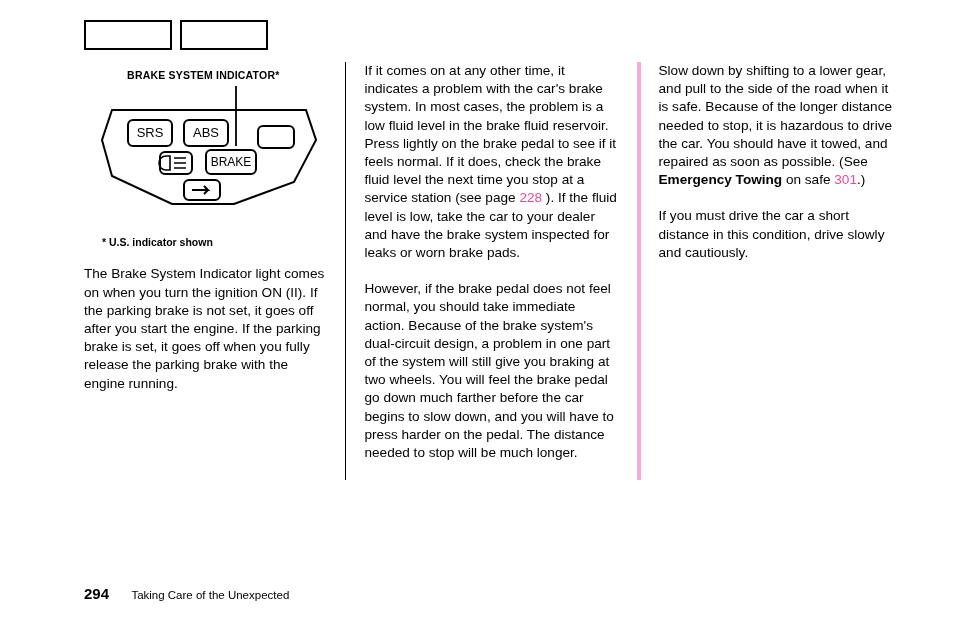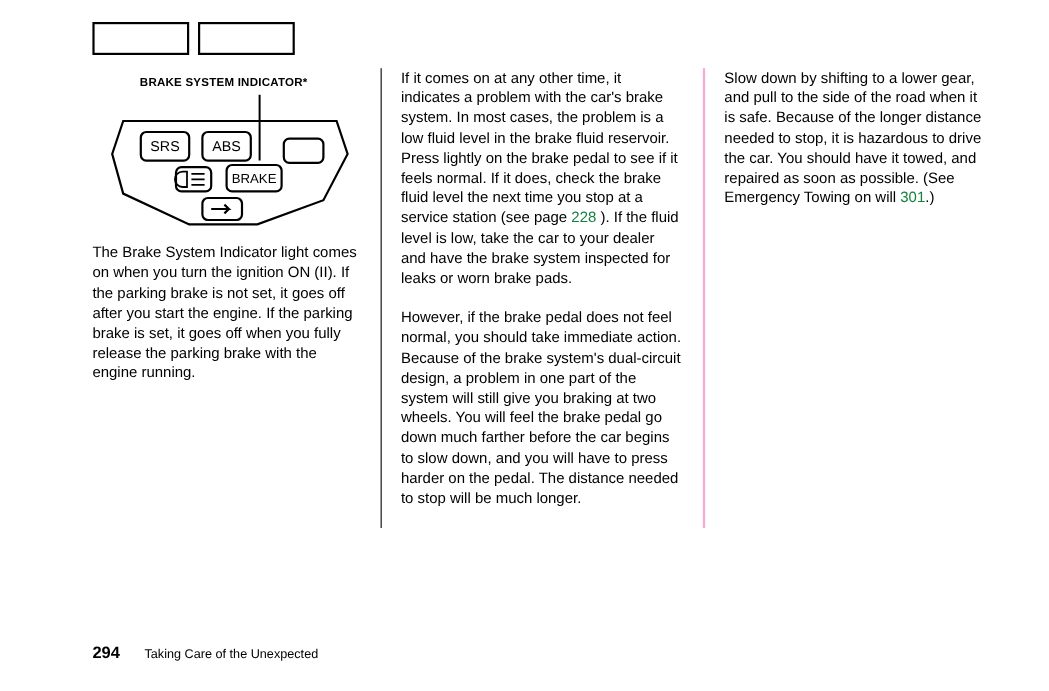--- a/index.html
+++ b/index.html
@@ -45,21 +45,21 @@
     box-sizing: border-box;
   }
   .col1 {
     width: 270px;
     padding-right: 20px;
   }
   .col2 {
     width: 304px;
     padding: 0 18px;
     border-left: 1px solid #000;
-    border-right: 2px solid #f9a8d4;
+    border-right: 4px solid #f9a8d4;
   }
   .col3 {
     width: 268px;
     padding-left: 18px;
   }
   .fig-label {
     font-weight: bold;
     font-size: 10.5px;
     text-align: right;
     padding-right: 46px;
@@ -70,22 +70,22 @@
   .fig-note {
     font-weight: bold;
     font-size: 10.5px;
     margin: 14px 0 16px 18px;
   }
   .figure {
     width: 240px;
     height: 130px;
   }
   p { margin: 0 0 18px 0; }
-  .link { color: #15803d; }
-  .bold { font-weight: normal; }
+  .link { color: #ec4899; }
+  .bold { font-weight: bold; }
   .footer {
     position: absolute;
     left: 84px;
     bottom: 26px;
     font-size: 12px;
   }
   .footer .pn {
     font-weight: bold;
     font-size: 15px;
     margin-right: 19px;
@@ -128,35 +128,37 @@
         <rect x="76" y="66" width="32" height="22" rx="5" ry="5" fill="none" stroke="#000" stroke-width="2"></rect>
         <path d="M82 70 a7 7 0 0 0 0 14 h4 v-14 z M90 72 h12 M90 77 h12 M90 82 h12" fill="none" stroke="#000" stroke-width="1.6"></path>
 
         <rect x="122" y="64" width="50" height="24" rx="5" ry="5" fill="none" stroke="#000" stroke-width="2"></rect>
         <text x="147" y="80" text-anchor="middle" font-family="Arial" font-size="12">BRAKE</text>
 
         <rect x="100" y="94" width="36" height="20" rx="5" ry="5" fill="none" stroke="#000" stroke-width="2"></rect>
         <path d="M108 104 h16 l-4 -4 m4 4 l-4 4" fill="none" stroke="#000" stroke-width="2"></path>
       </svg>
 
+      <div class="fig-note">*  U.S. indicator shown</div>
 
       <p>The Brake System Indicator light comes on when you turn the ignition ON (II). If the parking brake is not set, it goes off after you start the engine. If the parking brake is set, it goes off when you fully release the parking brake with the engine running.</p>
     </div>
 
     <div class="col col2">
       <p>
         <span>If it comes on at any other time, it indicates a problem with the car's brake system. In most cases, the problem is a low fluid level in the brake fluid reservoir. Press lightly on the brake pedal to see if it feels normal. If it does, check the brake fluid level the next time you stop at a service station (see page </span><span class="link">228</span><span> ). If the fluid level is low, take the car to your dealer and have the brake system inspected for leaks or worn brake pads.</span>
       </p>
       <p>However, if the brake pedal does not feel normal, you should take immediate action. Because of the brake system's dual-circuit design, a problem in one part of the system will still give you braking at two wheels. You will feel the brake pedal go down much farther before the car begins to slow down, and you will have to press harder on the pedal. The distance needed to stop will be much longer.</p>
     </div>
 
     <div class="col col3">
       <p>
-        <span>Slow down by shifting to a lower gear, and pull to the side of the road when it is safe. Because of the longer distance needed to stop, it is hazardous to drive the car. You should have it towed, and repaired as soon as possible. (See </span><span class="bold">Emergency Towing</span><span> on will </span><span class="link">301</span><span>.)</span>
+        <span>Slow down by shifting to a lower gear, and pull to the side of the road when it is safe. Because of the longer distance needed to stop, it is hazardous to drive the car. You should have it towed, and repaired as soon as possible. (See </span><span class="bold">Emergency Towing</span><span> on safe </span><span class="link">301</span><span>.)</span>
       </p>
+      <p>If you must drive the car a short distance in this condition, drive slowly and cautiously.</p>
     </div>
 
   </div>
 
   <div class="footer">
     <span class="pn">294</span>
     <span class="sec">Taking Care of the Unexpected</span>
   </div>
 </div>
 

